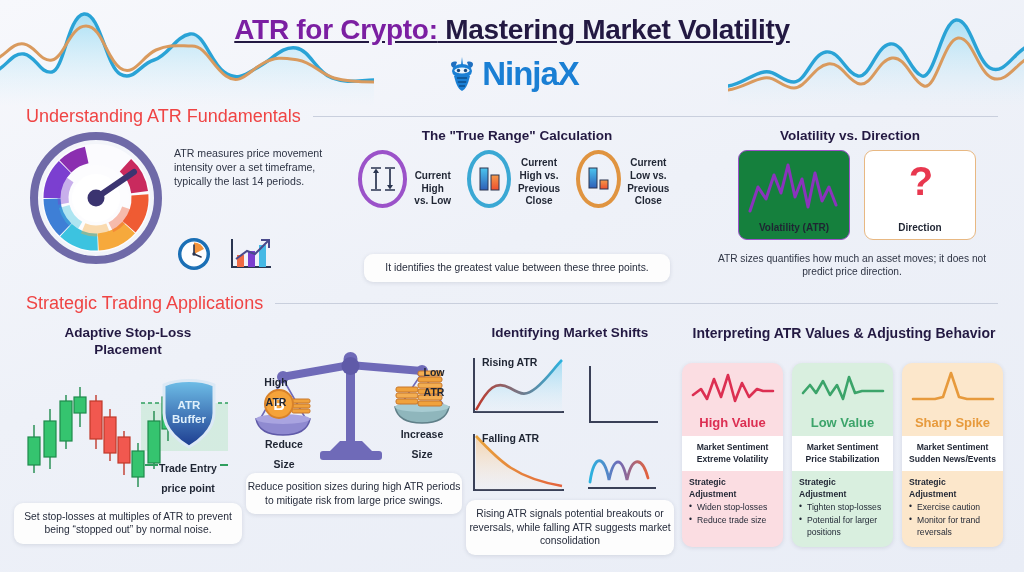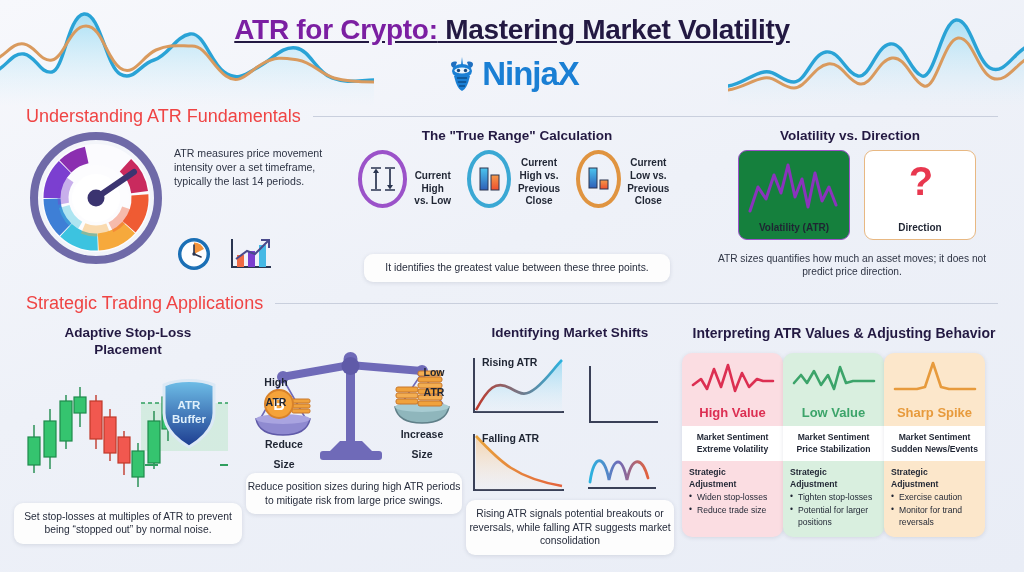--- a/index.html
+++ b/index.html
@@ -72,21 +72,21 @@
   
   .panel { position:absolute; top:325px; }
   #p1 { left:14px; width:228px; }
   #p2 { left:246px; width:216px; }
   #p3 { left:466px; width:208px; }
   #p4 { left:678px; width:332px; }
   .panel > .h3 { width:100%; }
   .panel .art { position:relative; width:100%; }
 
   
-  .cards { position:absolute; left:4px; top:28px; display:flex; }
+  .cards { position:absolute; left:4px; top:38px; display:flex; gap:9px; }
   .card { width:101px; border-radius:10px; overflow:hidden;
           box-shadow:0 1px 4px rgba(40,50,80,.12); display:flex; flex-direction:column; }
   .card .spark { height:52px; display:flex; align-items:center; justify-content:center; }
   .card .ttl { text-align:center; font-size:13px; font-weight:bold; padding-bottom:6px; }
   .card .mid { background:#fff; padding:6px 5px; text-align:center; font-size:8.6px;
                font-weight:bold; color:#1f2533; line-height:1.35; }
   .card .bot { padding:6px 8px 8px 7px; font-size:8.6px; color:#1f2533; line-height:1.35; }
   .card .bot .sa { font-weight:bold; display:block; margin-bottom:2px; }
   .card .bot ul { list-style:none; }
   .card .bot li { position:relative; padding-left:8px; margin-bottom:1px; }
@@ -326,20 +326,24 @@
             <linearGradient id="shg" x1="0" y1="0" x2="0" y2="1">
           <stop offset="0" stop-color="#6fbfe8"></stop>
               <stop offset="1" stop-color="#1c3b8f"></stop>
             </linearGradient>
           </defs>
         <path d="M150 20 C164 14 186 14 200 20 L200 48 C200 66 182 78 175 82 C168 78 150 66 150 48 Z" fill="url(#shg)" stroke="#dce9f5" stroke-width="3"></path>
         <text x="175" y="44" text-anchor="middle" fill="#dff0fb" font-size="11.5" font-weight="bold" font-family="Liberation Sans, sans-serif">ATR</text>
         <text x="175" y="58" text-anchor="middle" fill="#dff0fb" font-size="11.5" font-weight="bold" font-family="Liberation Sans, sans-serif">Buffer</text>
         <path d="M131 100 L144 100 M206 100 L214 100" stroke="#2f9e5e" stroke-width="2.2"></path>
       </svg>
+      <div style="position:absolute;left:128px;top:92px;width:92px;text-align:center;line-height:1.25">
+        <span class="lbl-sm">Trade Entry</span><br>
+        <span class="lbl-sm">price point</span>
+      </div>
     </div>
     <div class="callout" style="margin-top:8px">Set stop-losses at multiples of ATR to prevent being “stopped out” by normal noise.</div>
   </div>
 
   <div class="panel" id="p2">
     <div class="art" style="height:142px;margin-top:4px">
       <svg width="216" height="142" viewBox="0 0 216 142">
         <rect x="100" y="36" width="9" height="86" fill="#6f6ab8"></rect>
         <rect x="74" y="122" width="62" height="9" rx="3" fill="#6f6ab8"></rect>
         <path d="M84 122 L94 112 L116 112 L126 122 Z" fill="#6f6ab8"></path>

